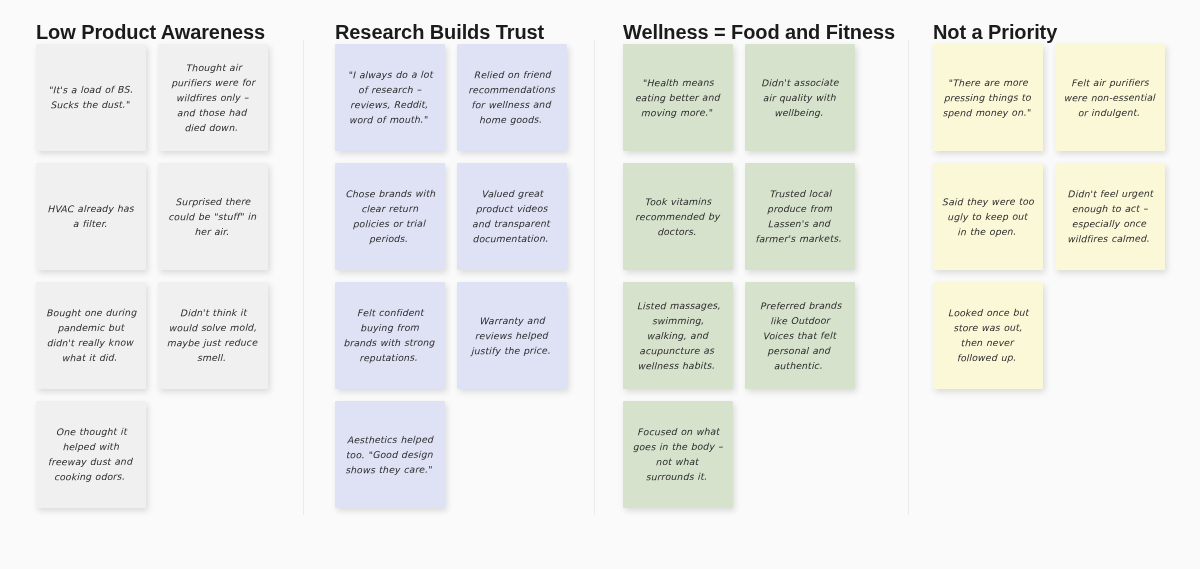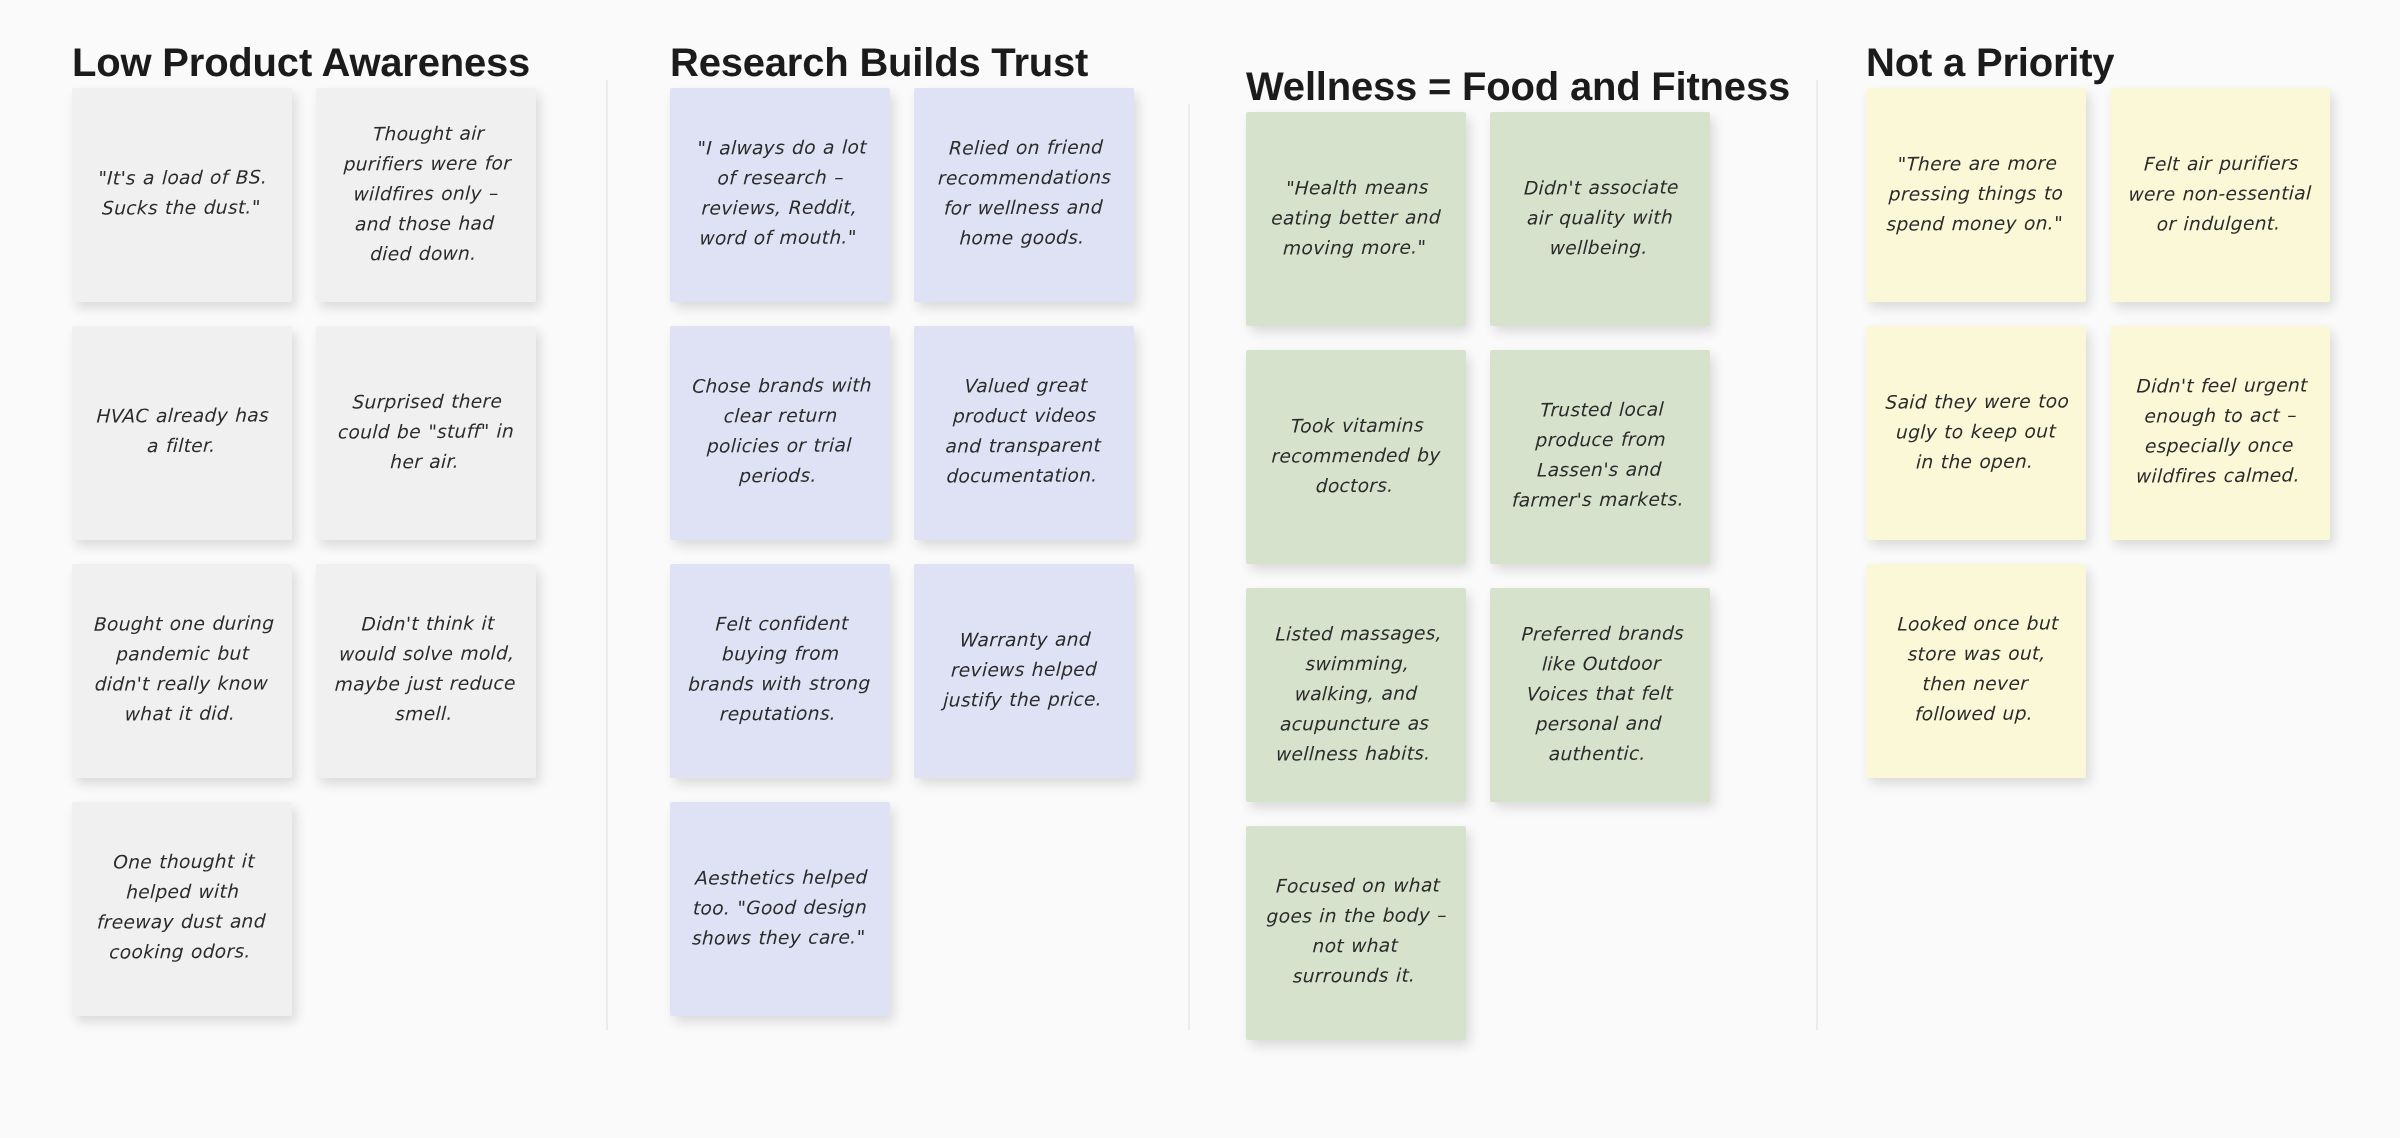--- a/index.html
+++ b/index.html
@@ -84,21 +84,21 @@
   }
   
   .note.gray   { background: #f0f0f0; }
   .note.blue   { background: #dfe2f5; }
   .note.green  { background: #d7e2cd; }
   .note.yellow { background: #fbf8d8; }
 
   
   .col1 { width: 303px; padding-left: 36px; }
   .col2 { width: 291px; }
-  .col3 { width: 314px; padding-left: 29px; margin-top: 12px; }
+  .col3 { width: 314px; padding-left: 29px; }
   .col4 { width: 292px; padding-left: 36px; }
   .col1 .col-title { left: 36px; }
   .col2 .col-title { left: 32px; }
   .col3 .col-title { left: 29px; }
   .col4 .col-title { left: 25px; }
   .col1 .notes { left: 36px; right: 10px; }
   .col2 .notes { left: 32px; right: 6px; }
   .col3 .notes { left: 29px; right: 8px; }
   .col4 .notes { left: 25px; right: 6px; }
   .col1 .col-divider, .col2 .col-divider, .col3 .col-divider, .col4 .col-divider { }

